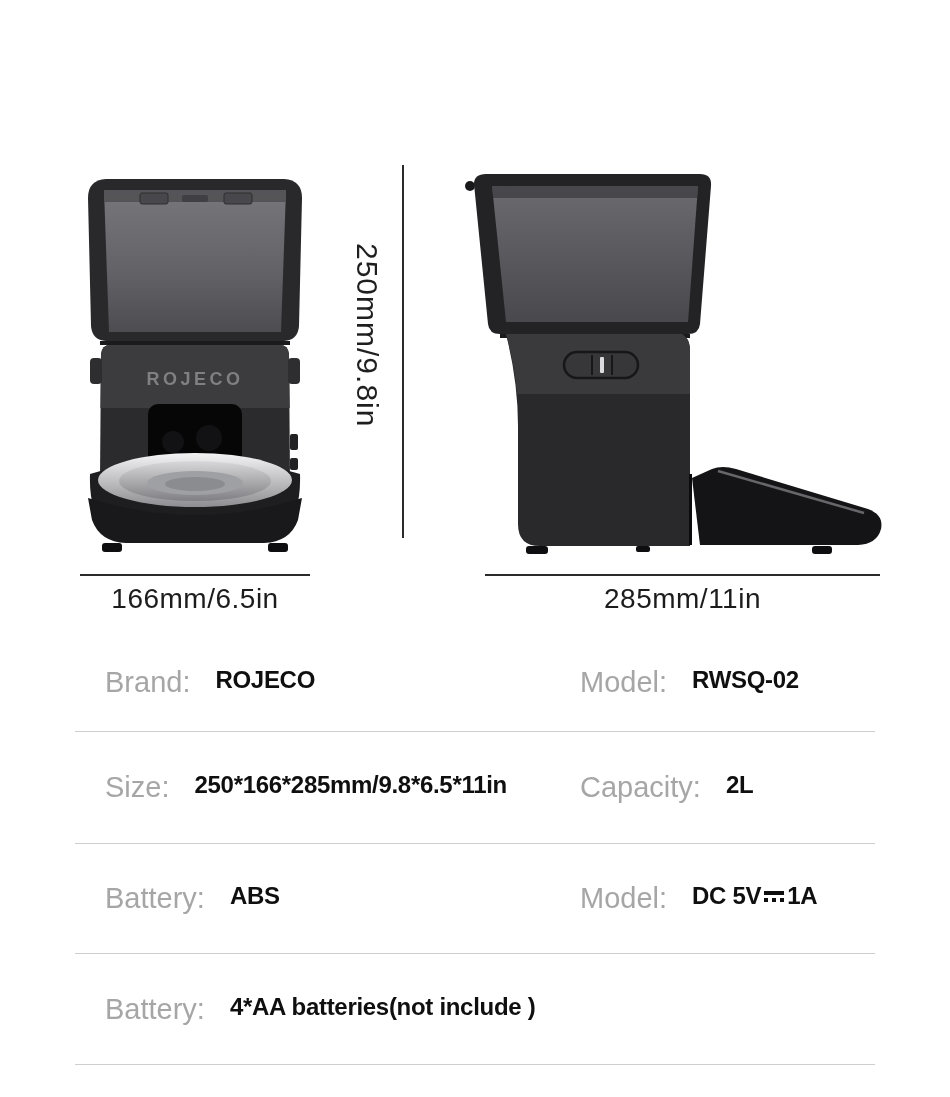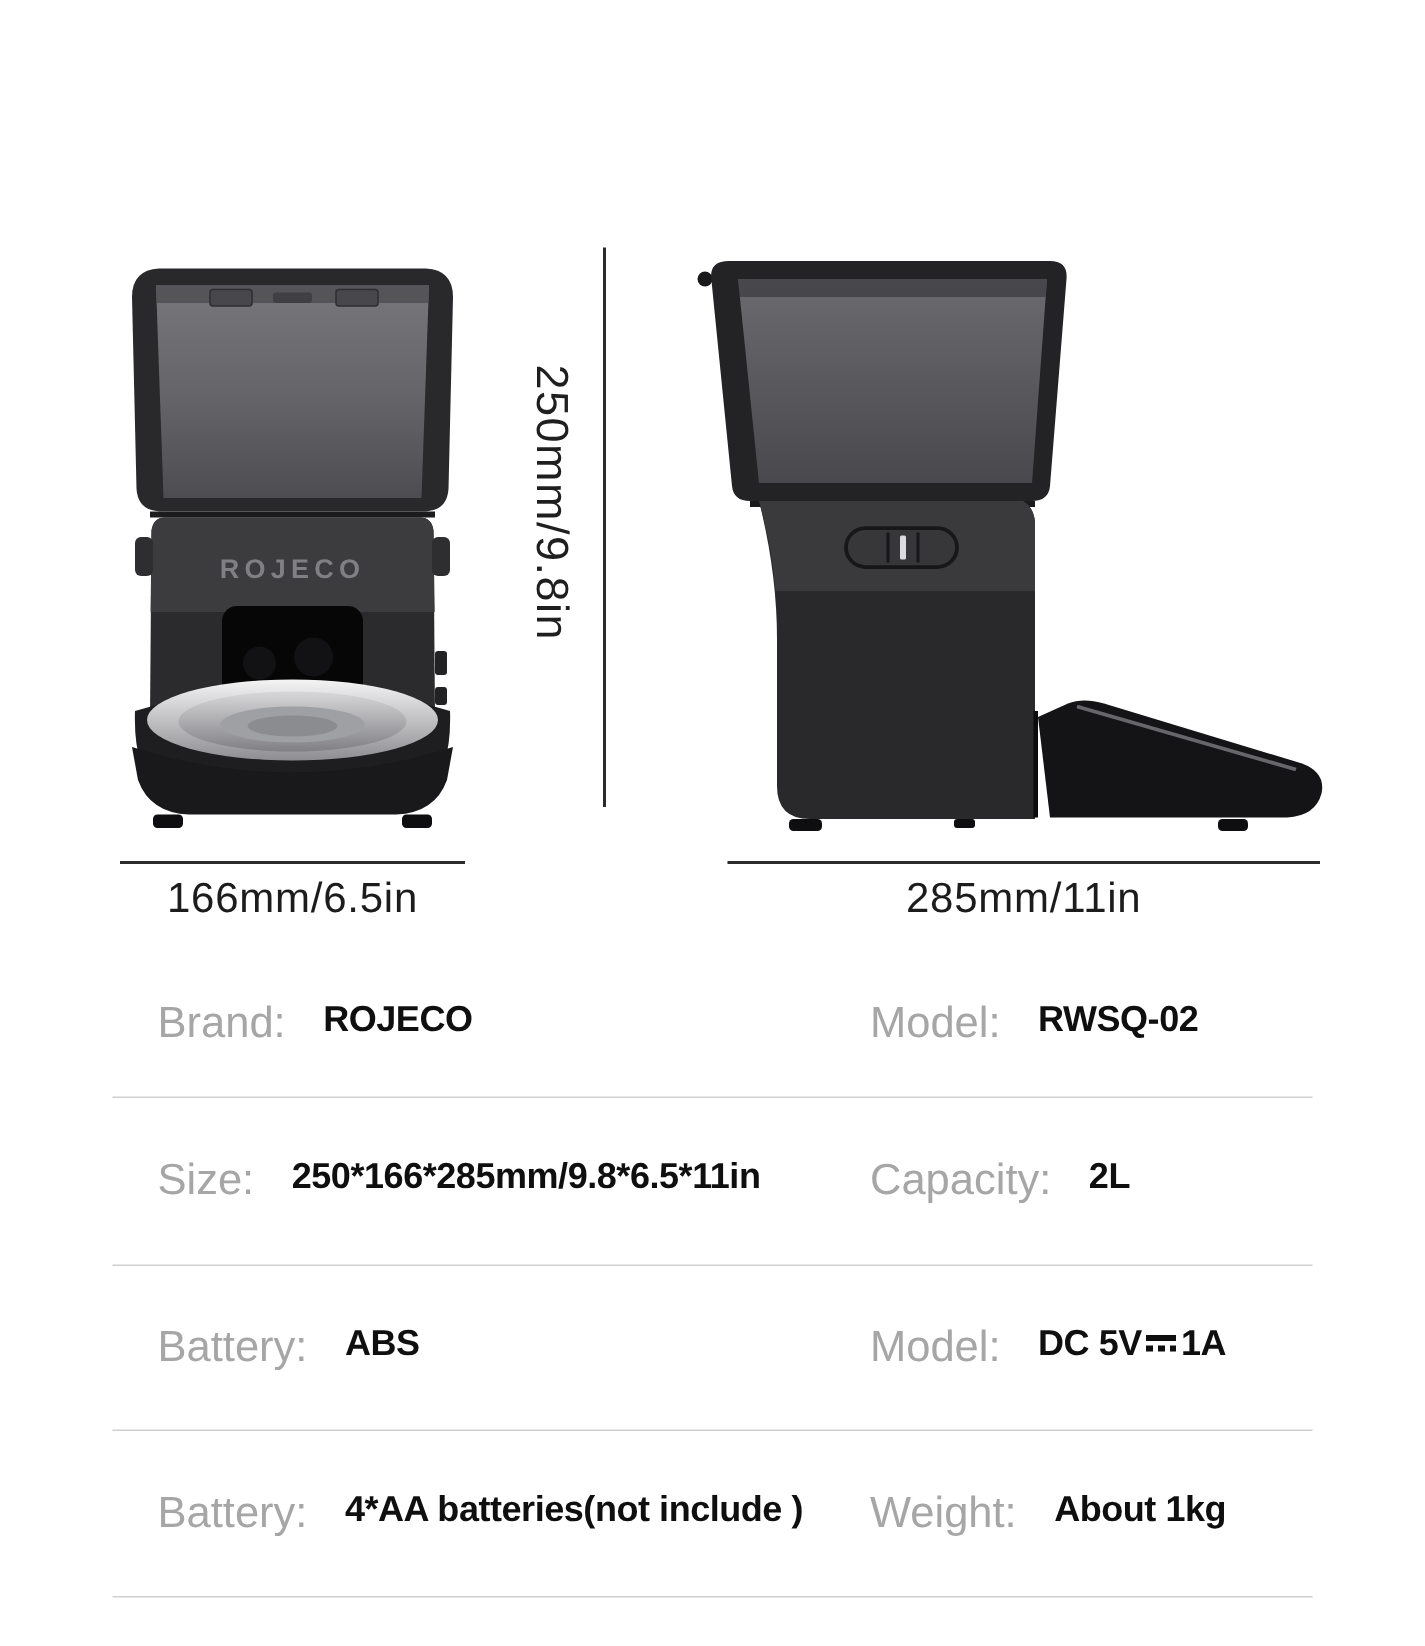--- a/index.html
+++ b/index.html
@@ -173,20 +173,16 @@
           <span>DC 5V</span><span class="dc-symbol"></span><span>1A</span>
         </span>
       </div>
     </div>
 
     <div class="spec-row r4">
       <div class="cell left">
         <span class="lbl">Battery:</span>
         <span class="val">4*AA batteries(not include )</span>
       </div>
-      <div class="cell right">
-        <span class="lbl">Weight:</span>
-        <span class="val">About 1kg</span>
-      </div>
     </div>
 
   </div>
 </div>
 
 </body></html>

